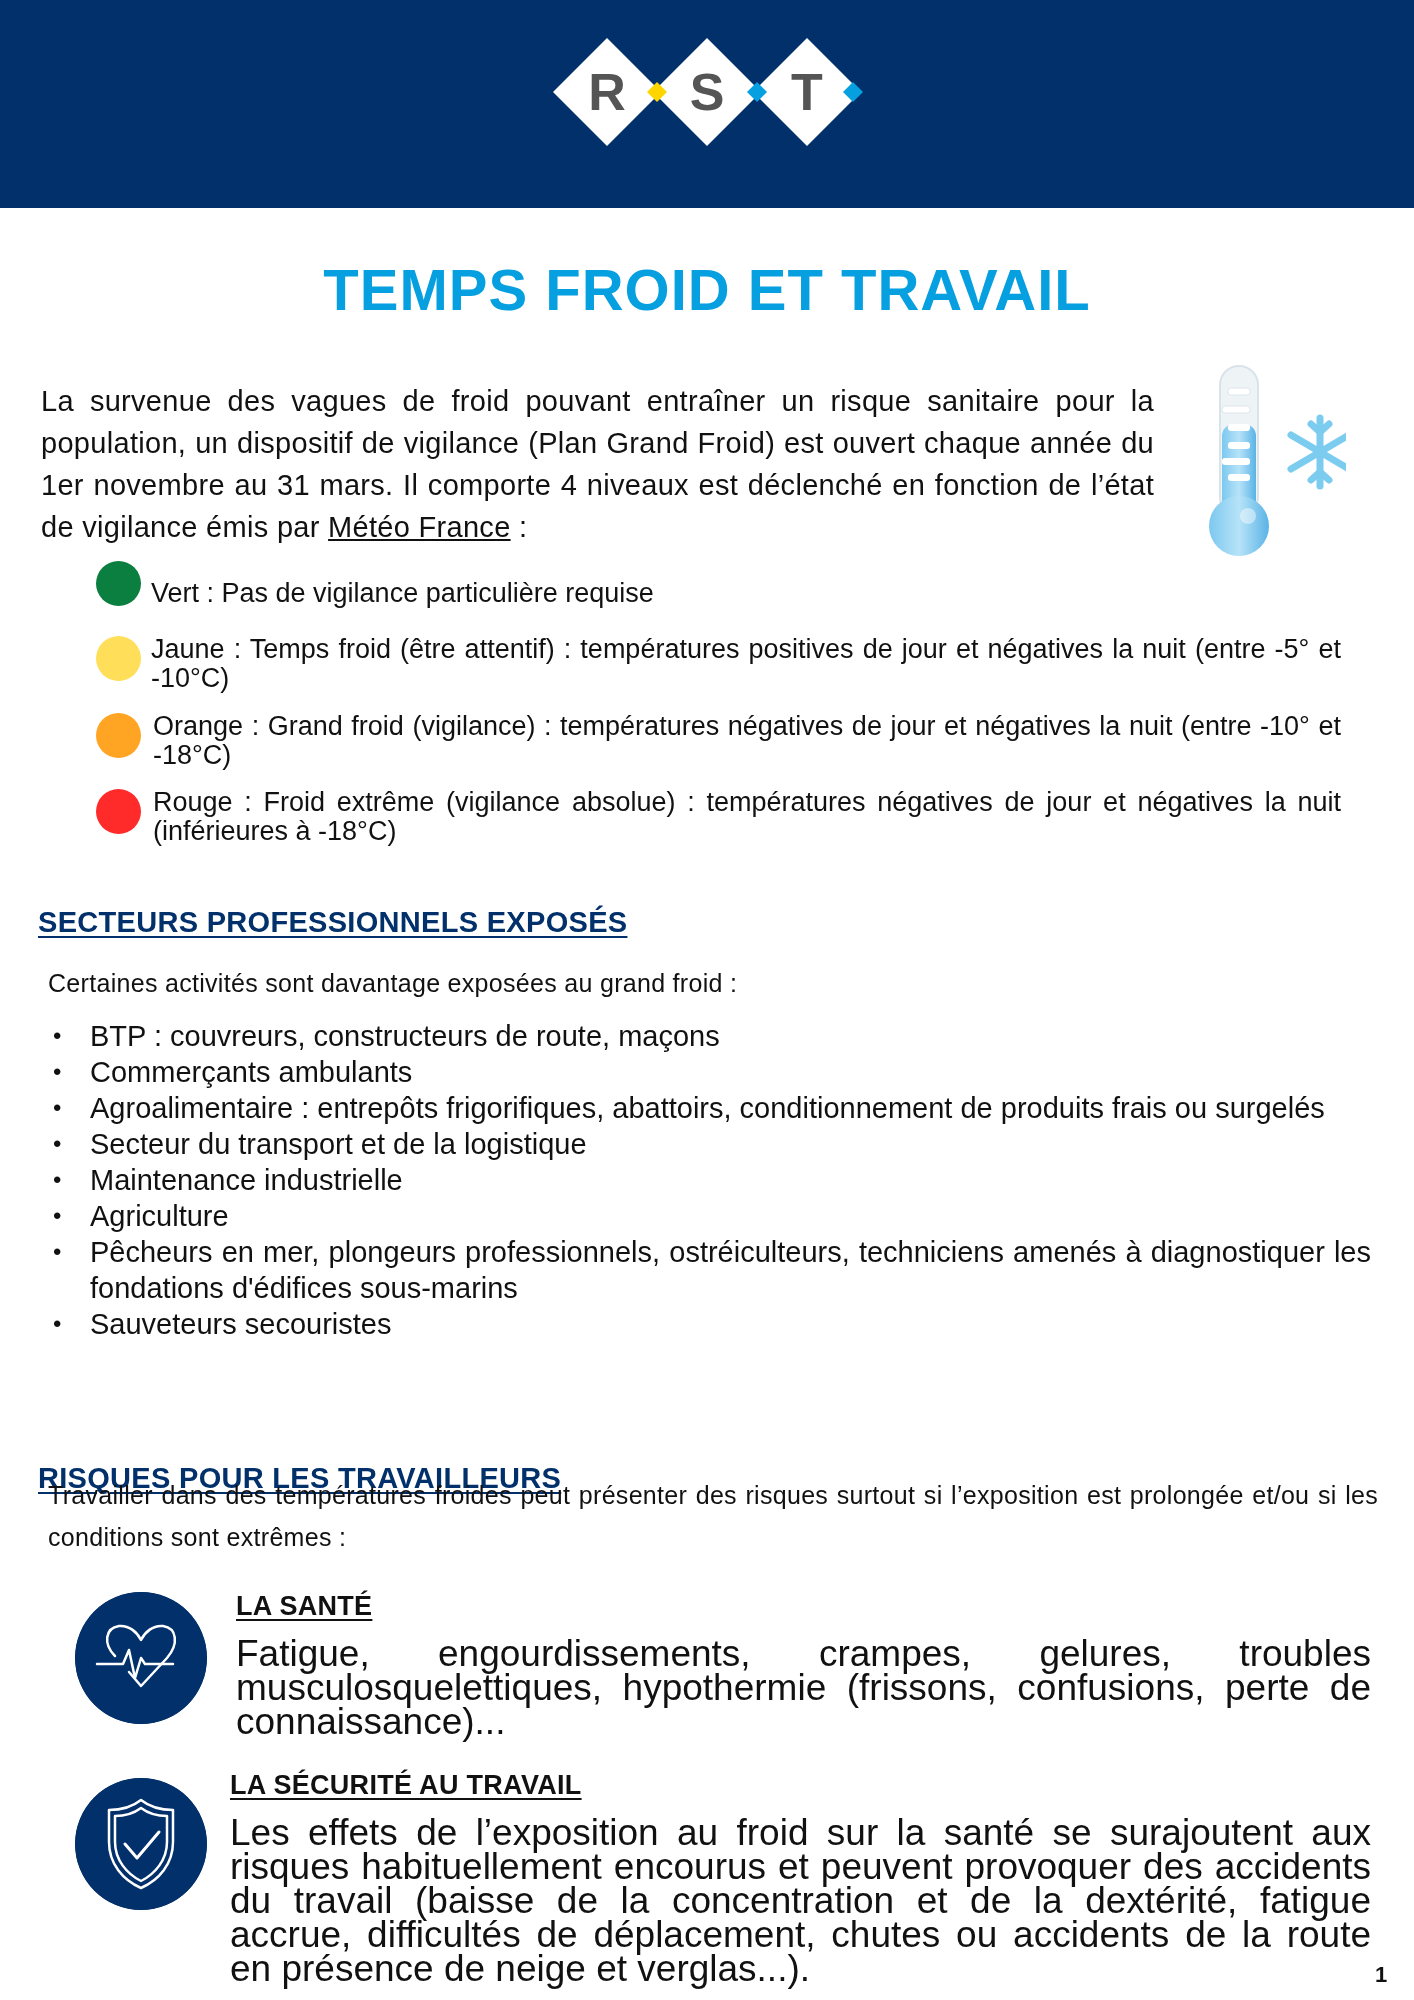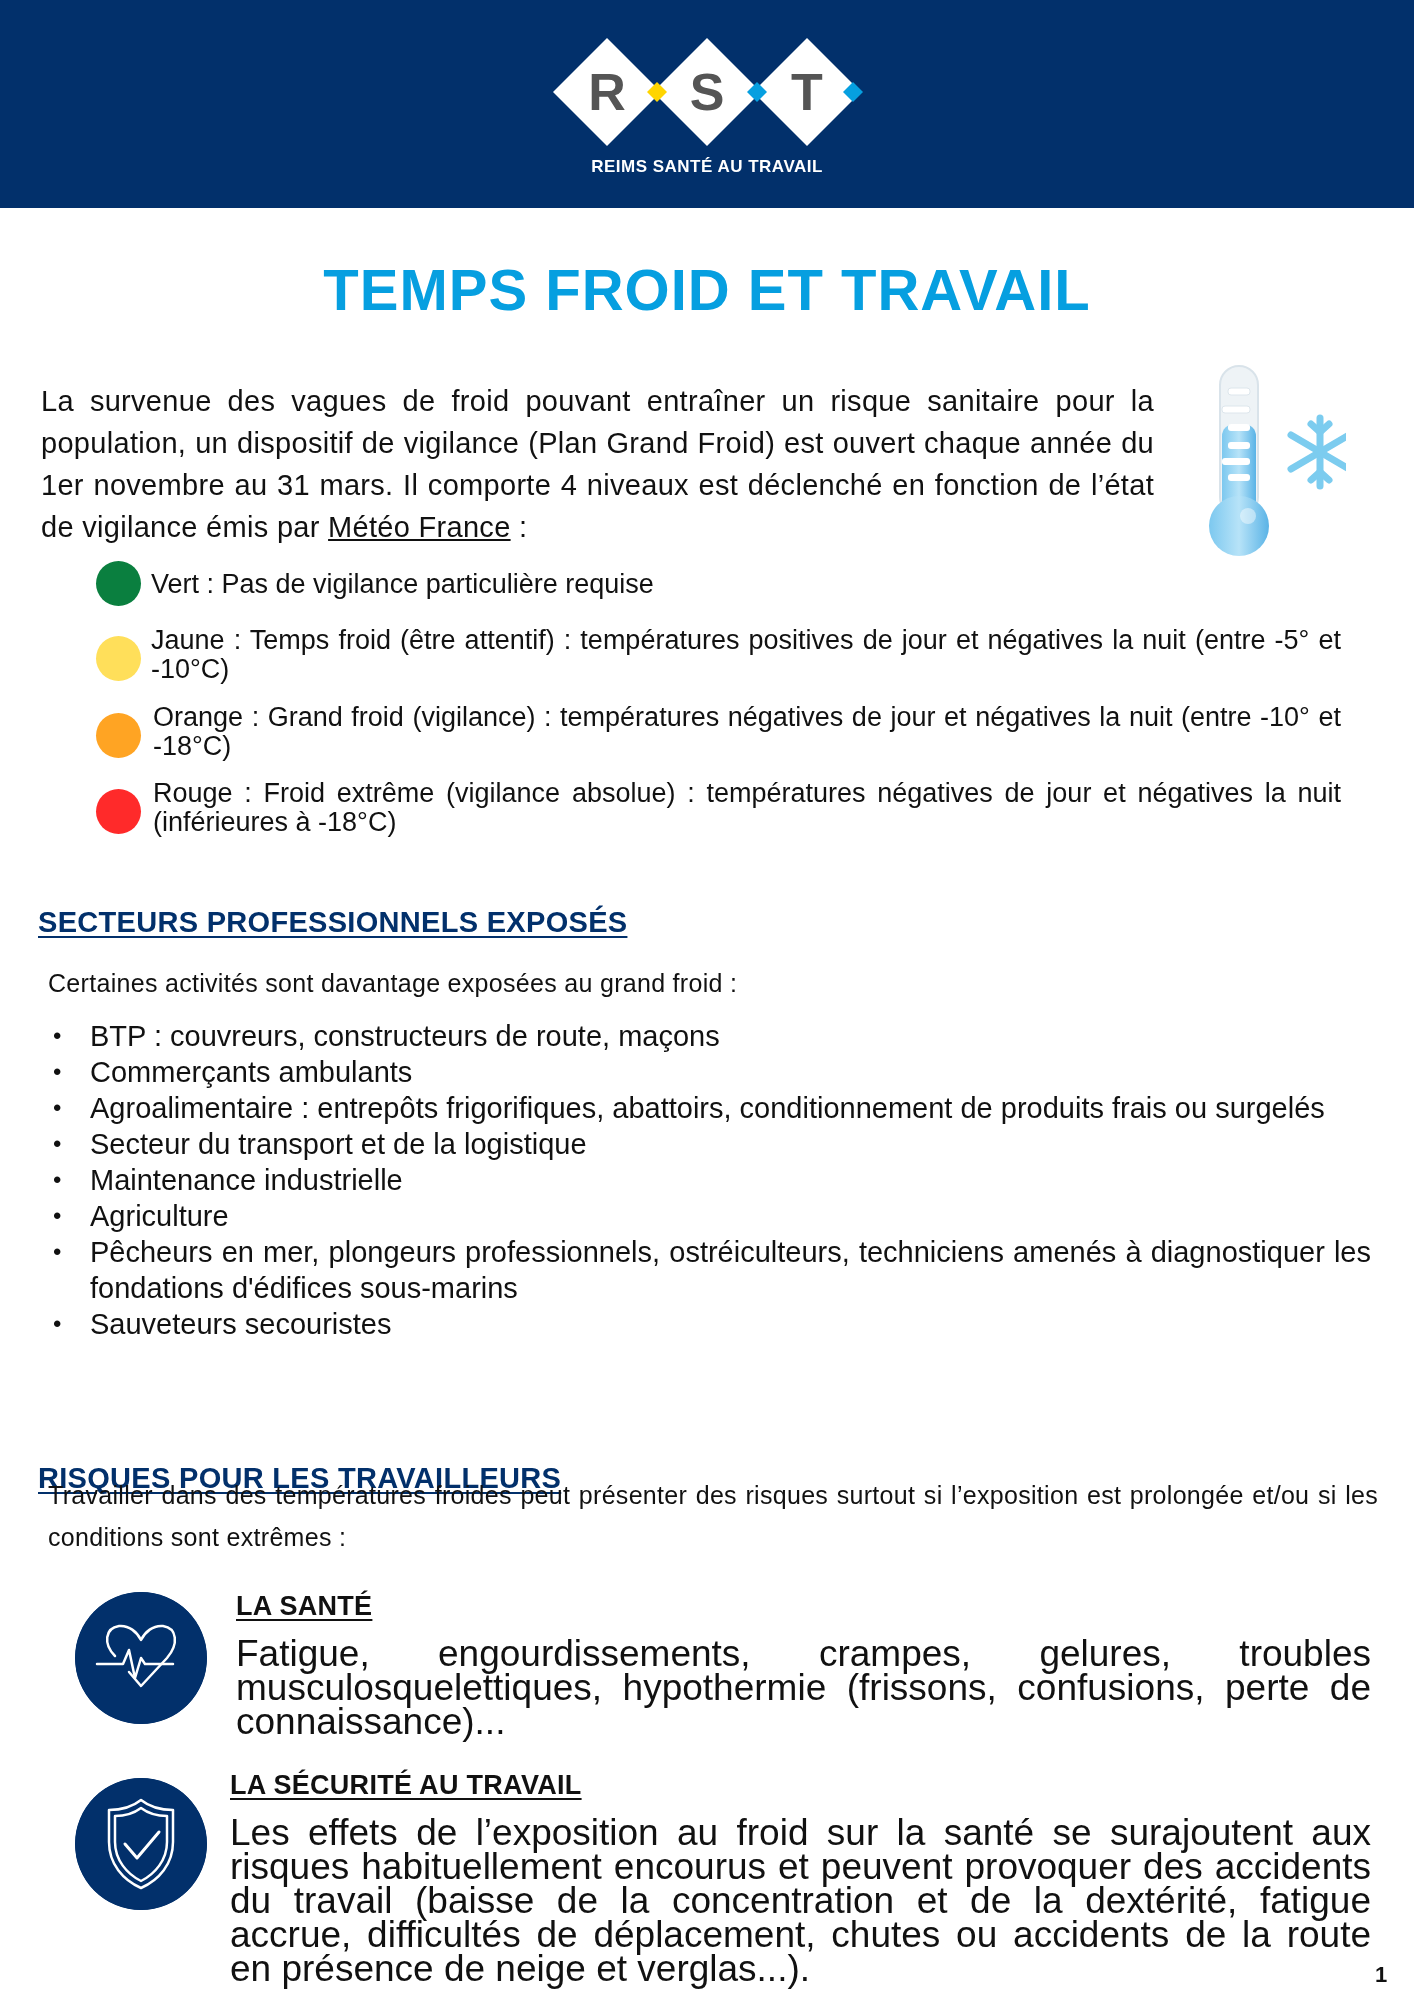--- a/index.html
+++ b/index.html
@@ -21,21 +21,21 @@
   }
   .intro {
     position: absolute; left: 41px; top: 380px; width: 1113px;
     font-size: 29px; line-height: 42px; text-align: justify; letter-spacing: 0.3px;
   }
   .intro .link { text-decoration: underline; }
   .thermo { position: absolute; left: 1196px; top: 358px; width: 150px; height: 205px; }
   .dot { position: absolute; width: 45px; height: 45px; border-radius: 50%; }
   .level-text {
     position: absolute; left: 151px; width: 1190px; font-size: 27px; line-height: 29px;
-    text-align: justify; text-align-last: left;
+    text-align: justify; text-align-last: left; margin-top: 9px;
   }
   .level-text.one-line { text-align: left; }
   .section-h {
     position: absolute; left: 38px; color: #02306b; font-weight: bold; font-size: 29px;
     text-decoration: underline; text-underline-offset: 4px; letter-spacing: 0.3px;
   }
   .para {
     position: absolute; left: 48px; width: 1330px; font-size: 25px; line-height: 42px;
     text-align: justify; letter-spacing: 0.3px;
   }
@@ -74,21 +74,20 @@
     <polygon points="200,62 254,8 308,62 254,116" fill="#ffffff"></polygon>
 
     <polygon points="94,62 104,52 114,62 104,72" fill="#ffd500"></polygon>
     <polygon points="194,62 204,52 214,62 204,72" fill="#069fe0"></polygon>
     <polygon points="290,62 300,52 310,62 300,72" fill="#069fe0"></polygon>
 
     <text x="54" y="80" text-anchor="middle" font-family="Liberation Sans, sans-serif" font-weight="bold" font-size="52" fill="#555555">R</text>
     <text x="154" y="80" text-anchor="middle" font-family="Liberation Sans, sans-serif" font-weight="bold" font-size="52" fill="#555555">S</text>
     <text x="254" y="80" text-anchor="middle" font-family="Liberation Sans, sans-serif" font-weight="bold" font-size="52" fill="#555555">T</text>
   </svg>
-  <div class="logo-sub">REIMS SANTÉ AU TRAVAIL</div>
 </div>
 
 <div class="title">TEMPS FROID ET TRAVAIL</div>
 
 <div class="intro"><span>La survenue des vagues de froid pouvant entraîner un risque sanitaire pour la population, un dispositif de vigilance (Plan Grand Froid) est ouvert chaque année du 1er novembre au 31 mars. Il comporte 4 niveaux est déclenché en fonction de l’état de vigilance émis par </span><span class="link">Météo France</span><span> :</span></div>
 
 <svg class="thermo" viewBox="0 0 150 205">
   <defs>
     <linearGradient id="tg" x1="0" x2="1">
       <stop offset="0" stop-color="#7cc8ef"></stop>

